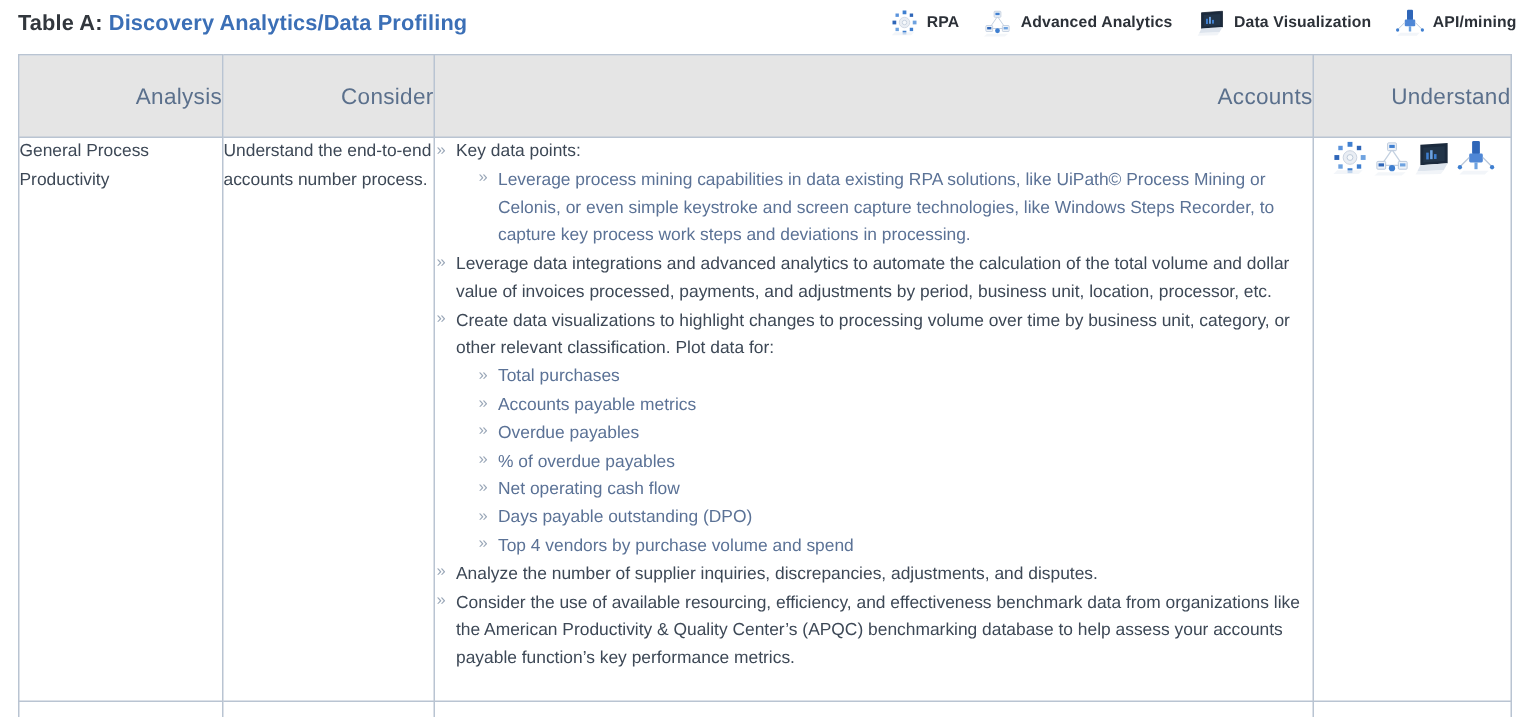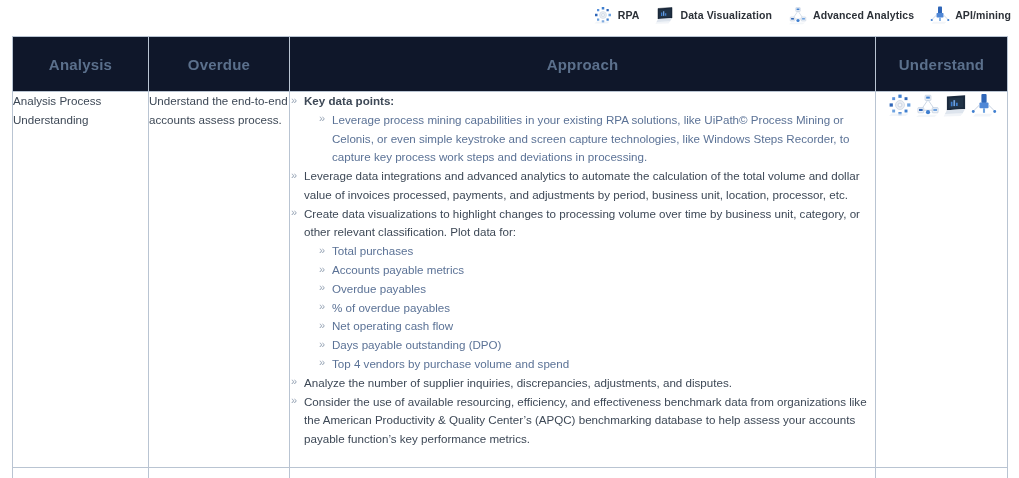--- a/index.html
+++ b/index.html
@@ -76,26 +76,26 @@
     width: 995px;
     border-collapse: collapse;
     table-layout: fixed;
   }
   .tbl th, .tbl td {
     border: 1px solid #b9c4d2;
     vertical-align: top;
     padding: 0;
   }
   .tbl thead th {
-    background: #0f172a;
+    background: #e5e5e5;
     height: 54px;
-    text-align: center;
+    text-align: right;
     vertical-align: middle;
     font-size: 15px;
-    font-weight: 700;
+    font-weight: 400;
     color: #5b708c;
     letter-spacing: .2px;
   }
   .col-analysis   { width: 136px; }
   .col-overview   { width: 141px; }
   .col-approach   { width: 586px; }
   .col-technology { width: 132px; }
 
   .cell {
     padding: 10px 11px 12px 11px;
@@ -144,36 +144,40 @@
   ul.sub > li::before {
     content: "\00BB";
     position: absolute;
     left: 1px;
     top: -0.5px;
     color: #9aa7b8;
     font-size: 11px;
   }
   .dark { color: #3d4856; }
   .blue { color: #5b7296; }
-  .bold { font-weight: 700; }
+  .bold { font-weight: 400; }
 
   .tech-icons {
     display: flex;
     align-items: flex-end;
     justify-content: center;
     gap: 2px;
   }
 </style>
 </head>
 <body>
 
 <div class="page">
 
   <div class="topbar">
 
+    <div class="table-caption">
+      <span>Table A:</span>
+      <span class="cap-title">Discovery Analytics/Data Profiling</span>
+    </div>
 
     <div class="legend">
 
       <div class="legend-item">
         <span class="ic">
           <svg width="20" height="20" viewBox="0 0 40 40">
             <g>
               <circle cx="20" cy="20" r="7" fill="#e9edf3" stroke="#c8d2df" stroke-width="1"></circle>
               <circle cx="20" cy="20" r="3" fill="#f7f9fb" stroke="#bcc8d8" stroke-width="1"></circle>
               <rect x="17.5" y="4" width="5" height="5" fill="#3f7fd0"></rect>
@@ -187,36 +191,20 @@
               <path d="M7 33 L33 33 L29 37 L3 37 Z" fill="#eef2f7" opacity="0.75"></path>
             </g>
           </svg>
         </span>
         <span class="lg-label">RPA</span>
       </div>
 
       <div class="legend-item">
         <span class="ic">
           <svg width="20" height="20" viewBox="0 0 40 40">
-            <path d="M6 7 L34 5 L34 26 L6 28 Z" fill="#1b2a3d"></path>
-            <path d="M6 7 L34 5 L34 26 L6 28 Z" fill="none" stroke="#14202f" stroke-width="1"></path>
-            <path d="M9 10 L31 8.5 L31 23.5 L9 25 Z" fill="#223448"></path>
-            <rect x="12" y="15" width="2.6" height="7" fill="#3f7fd0"></rect>
-            <rect x="16" y="12.5" width="2.6" height="9.2" fill="#6fa3e0"></rect>
-            <rect x="20" y="16.5" width="2.6" height="5" fill="#3f7fd0"></rect>
-            <path d="M6 28 L34 26 L30 33 L3 34 Z" fill="#dde4ed"></path>
-            <path d="M3 34 L30 33 L27 37 L1 37.5 Z" fill="#eef2f7" opacity="0.85"></path>
-          </svg>
-        </span>
-        <span class="lg-label">Data Visualization</span>
-      </div>
-
-      <div class="legend-item">
-        <span class="ic">
-          <svg width="20" height="20" viewBox="0 0 40 40">
             <g stroke="#c3d0e0" stroke-width="1.3" fill="none">
               <path d="M20 12 L9 28"></path>
               <path d="M20 12 L31 28"></path>
               <path d="M9 28 L31 28"></path>
             </g>
             <rect x="15.5" y="5" width="9" height="8" rx="1" fill="#eef3f9" stroke="#b9c7da"></rect>
             <rect x="17.2" y="7" width="5.6" height="3.2" fill="#3f7fd0"></rect>
             <rect x="4.5" y="24" width="9" height="8" rx="1" fill="#eef3f9" stroke="#b9c7da"></rect>
             <rect x="6.2" y="26" width="5.6" height="3.2" fill="#2f66b8"></rect>
             <rect x="26.5" y="24" width="9" height="8" rx="1" fill="#eef3f9" stroke="#b9c7da"></rect>
@@ -224,20 +212,36 @@
             <circle cx="20" cy="31" r="3.2" fill="#3f7fd0"></circle>
             <path d="M6 35 L34 35 L30 38.5 L2 38.5 Z" fill="#eef2f7" opacity="0.7"></path>
           </svg>
         </span>
         <span class="lg-label">Advanced Analytics</span>
       </div>
 
       <div class="legend-item">
         <span class="ic">
           <svg width="20" height="20" viewBox="0 0 40 40">
+            <path d="M6 7 L34 5 L34 26 L6 28 Z" fill="#1b2a3d"></path>
+            <path d="M6 7 L34 5 L34 26 L6 28 Z" fill="none" stroke="#14202f" stroke-width="1"></path>
+            <path d="M9 10 L31 8.5 L31 23.5 L9 25 Z" fill="#223448"></path>
+            <rect x="12" y="15" width="2.6" height="7" fill="#3f7fd0"></rect>
+            <rect x="16" y="12.5" width="2.6" height="9.2" fill="#6fa3e0"></rect>
+            <rect x="20" y="16.5" width="2.6" height="5" fill="#3f7fd0"></rect>
+            <path d="M6 28 L34 26 L30 33 L3 34 Z" fill="#dde4ed"></path>
+            <path d="M3 34 L30 33 L27 37 L1 37.5 Z" fill="#eef2f7" opacity="0.85"></path>
+          </svg>
+        </span>
+        <span class="lg-label">Data Visualization</span>
+      </div>
+
+      <div class="legend-item">
+        <span class="ic">
+          <svg width="20" height="20" viewBox="0 0 40 40">
             <rect x="16" y="3" width="8" height="14" rx="1.5" fill="#2f66b8"></rect>
             <rect x="13" y="16" width="14" height="9" rx="1.5" fill="#4f87d6"></rect>
             <rect x="18.4" y="25" width="3.2" height="7" fill="#6fa3e0"></rect>
             <path d="M13 20 L4 29" stroke="#b9c7da" stroke-width="1.3" fill="none"></path>
             <path d="M27 20 L36 29" stroke="#b9c7da" stroke-width="1.3" fill="none"></path>
             <circle cx="3.5" cy="30" r="2.2" fill="#3f7fd0"></circle>
             <circle cx="36.5" cy="30" r="2.2" fill="#3f7fd0"></circle>
             <path d="M7 33.5 L33 33.5 L29 37.5 L3 37.5 Z" fill="#eef2f7" opacity="0.75"></path>
           </svg>
         </span>
@@ -250,33 +254,33 @@
   <table class="tbl">
     <colgroup>
       <col class="col-analysis">
       <col class="col-overview">
       <col class="col-approach">
       <col class="col-technology">
     </colgroup>
     <thead>
       <tr>
         <th>Analysis</th>
-        <th>Overdue</th>
-        <th>Approach</th>
+        <th>Consider</th>
+        <th>Accounts</th>
         <th>Understand</th>
       </tr>
     </thead>
     <tbody>
       <tr class="row-main">
-        <td class="cell cell-analysis">Analysis Process Understanding</td>
-        <td class="cell cell-overview">Understand the end-to-end accounts assess process.</td>
+        <td class="cell cell-analysis">General Process Productivity</td>
+        <td class="cell cell-overview">Understand the end-to-end accounts number process.</td>
         <td class="cell cell-approach">
           <ul class="blist" id="approach-list">
               <li><span class="dark bold">Key data points:</span><ul class="sub">
-                  <li class="blue">Leverage process mining capabilities in your existing RPA solutions, like UiPath© Process Mining or Celonis, or even simple keystroke and screen capture technologies, like Windows Steps Recorder, to capture key process work steps and deviations in processing.</li>
+                  <li class="blue">Leverage process mining capabilities in data existing RPA solutions, like UiPath© Process Mining or Celonis, or even simple keystroke and screen capture technologies, like Windows Steps Recorder, to capture key process work steps and deviations in processing.</li>
                 </ul></li>
               <li><span class="dark">Leverage data integrations and advanced analytics to automate the calculation of the total volume and dollar value of invoices processed, payments, and adjustments by period, business unit, location, processor, etc.</span></li>
               <li><span class="dark">Create data visualizations to highlight changes to processing volume over time by business unit, category, or other relevant classification. Plot data for:</span><ul class="sub">
                   <li class="blue">Total purchases</li>
                   <li class="blue">Accounts payable metrics</li>
                   <li class="blue">Overdue payables</li>
                   <li class="blue">% of overdue payables</li>
                   <li class="blue">Net operating cash flow</li>
                   <li class="blue">Days payable outstanding (DPO)</li>
                   <li class="blue">Top 4 vendors by purchase volume and spend</li>

